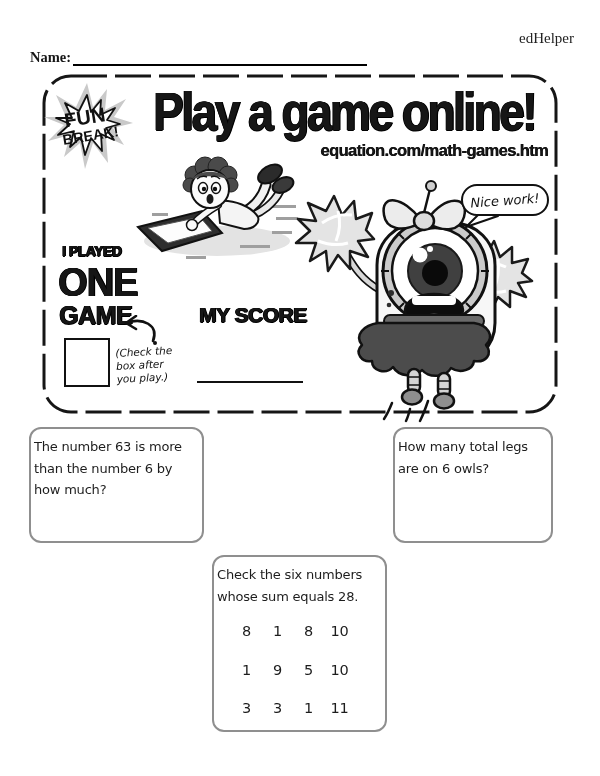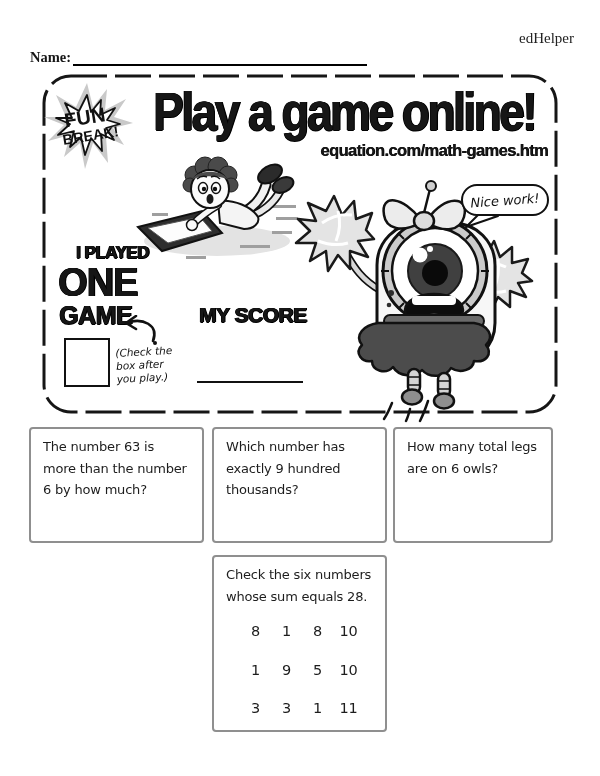--- a/index.html
+++ b/index.html
@@ -16,40 +16,40 @@
 
   
   .bigbox-border{position:absolute;left:42px;top:74px;}
   .headline{font-weight:bold;letter-spacing:-2.5px;
             text-shadow:.6px 0 #000,-.6px 0 #000,0 .6px #000,1.1px 0 #000;}
   .title{position:absolute;left:138px;top:80px;width:412px;text-align:center;
          font-size:46px;transform:scaleY(1.16);transform-origin:center top;}
   .url{position:absolute;left:140px;top:141px;width:408px;text-align:right;
        font-weight:bold;font-size:16.5px;letter-spacing:-0.6px;
        text-shadow:.4px 0 #000;}
-  .played1{position:absolute;left:76px;top:243px;font-size:17px;letter-spacing:-0.5px;}
+  .played1{position:absolute;left:62px;top:243px;font-size:14px;letter-spacing:-0.5px;}
   .played2{position:absolute;left:58px;top:260px;font-size:38px;letter-spacing:-1px;
            transform:scaleY(1.05);transform-origin:left top;}
   .played3{position:absolute;left:59px;top:301px;font-size:25px;letter-spacing:-0.5px;}
   .myscore{position:absolute;left:199px;top:303px;font-size:21px;letter-spacing:-0.5px;}
   .score-line{position:absolute;left:197px;top:381px;width:106px;height:0;
               border-bottom:2.5px solid #111;}
   .checkbox{position:absolute;left:64px;top:338px;width:42px;height:45px;
             border:2.5px solid #111;background:#fff;}
   .check-note{position:absolute;left:116px;top:345px;width:74px;
               font-family:"DejaVu Sans",sans-serif;font-style:italic;
               font-size:10.5px;line-height:13px;color:#111;transform:rotate(-3deg);}
   .arrow-svg{position:absolute;left:107px;top:315px;}
   .kid-svg{position:absolute;left:122px;top:153px;}
   .monster-svg{position:absolute;left:292px;top:175px;z-index:3;}
   .badge-svg{position:absolute;left:40px;top:83px;z-index:2;}
 
   
-  .qbox{position:absolute;border:2px solid #8f8f8f;border-radius:4px;background:#fff;
-        padding:7px 12px;box-sizing:border-box;
+  .qbox{position:absolute;border:2px solid #8f8f8f;border-radius:12px;background:#fff;
+        padding:7px 3px;box-sizing:border-box;
         font-family:"DejaVu Sans",sans-serif;font-size:13px;line-height:21.5px;
         color:#1d1d1d;letter-spacing:-0.2px;}
   .q1{left:29px;top:427px;width:175px;height:116px;}
   .q2{left:212px;top:427px;width:175px;height:116px;}
   .q3{left:393px;top:427px;width:160px;height:116px;}
   .q4{left:29px;top:555px;width:175px;height:177px;padding-top:20px;padding-left:10px;}
   .q5{left:212px;top:555px;width:175px;height:177px;}
   .q6{left:395px;top:555px;width:176px;height:177px;}
   .seqline{font-size:15px;line-height:30px;letter-spacing:1px;word-spacing:4px;}
   .numgrid{display:grid;grid-template-columns:repeat(4,31px);row-gap:17px;
@@ -179,23 +179,20 @@
     <g>
       <path d="M188,38 L174,52 L206,41 Z" fill="#fff" stroke="#111" stroke-width="2" stroke-linejoin="round"></path>
       <rect x="170" y="10" width="86" height="30" rx="15" fill="#fff" stroke="#111" stroke-width="2"></rect>
       <text x="213" y="30" text-anchor="middle" font-size="13" font-style="italic" font-family="DejaVu Sans,sans-serif" fill="#111" transform="rotate(-4 213 26)">Nice work!</text>
     </g>
   </svg>
 
   <div class="qbox q1">
     <div>The number 63 is more than the number 6 by how much?</div>
   </div>
-  <div class="qbox q2">
-    <div>Which number has exactly 9 hundred thousands?</div>
-  </div>
   <div class="qbox q3">
     <div>How many total legs are on 6 owls?</div>
   </div>
   <div class="qbox q5">
     <div>Check the six numbers</div>
     <div>whose sum equals 28.</div>
     <div class="numgrid">
       <span>8</span>
       <span>1</span>
       <span>8</span>

